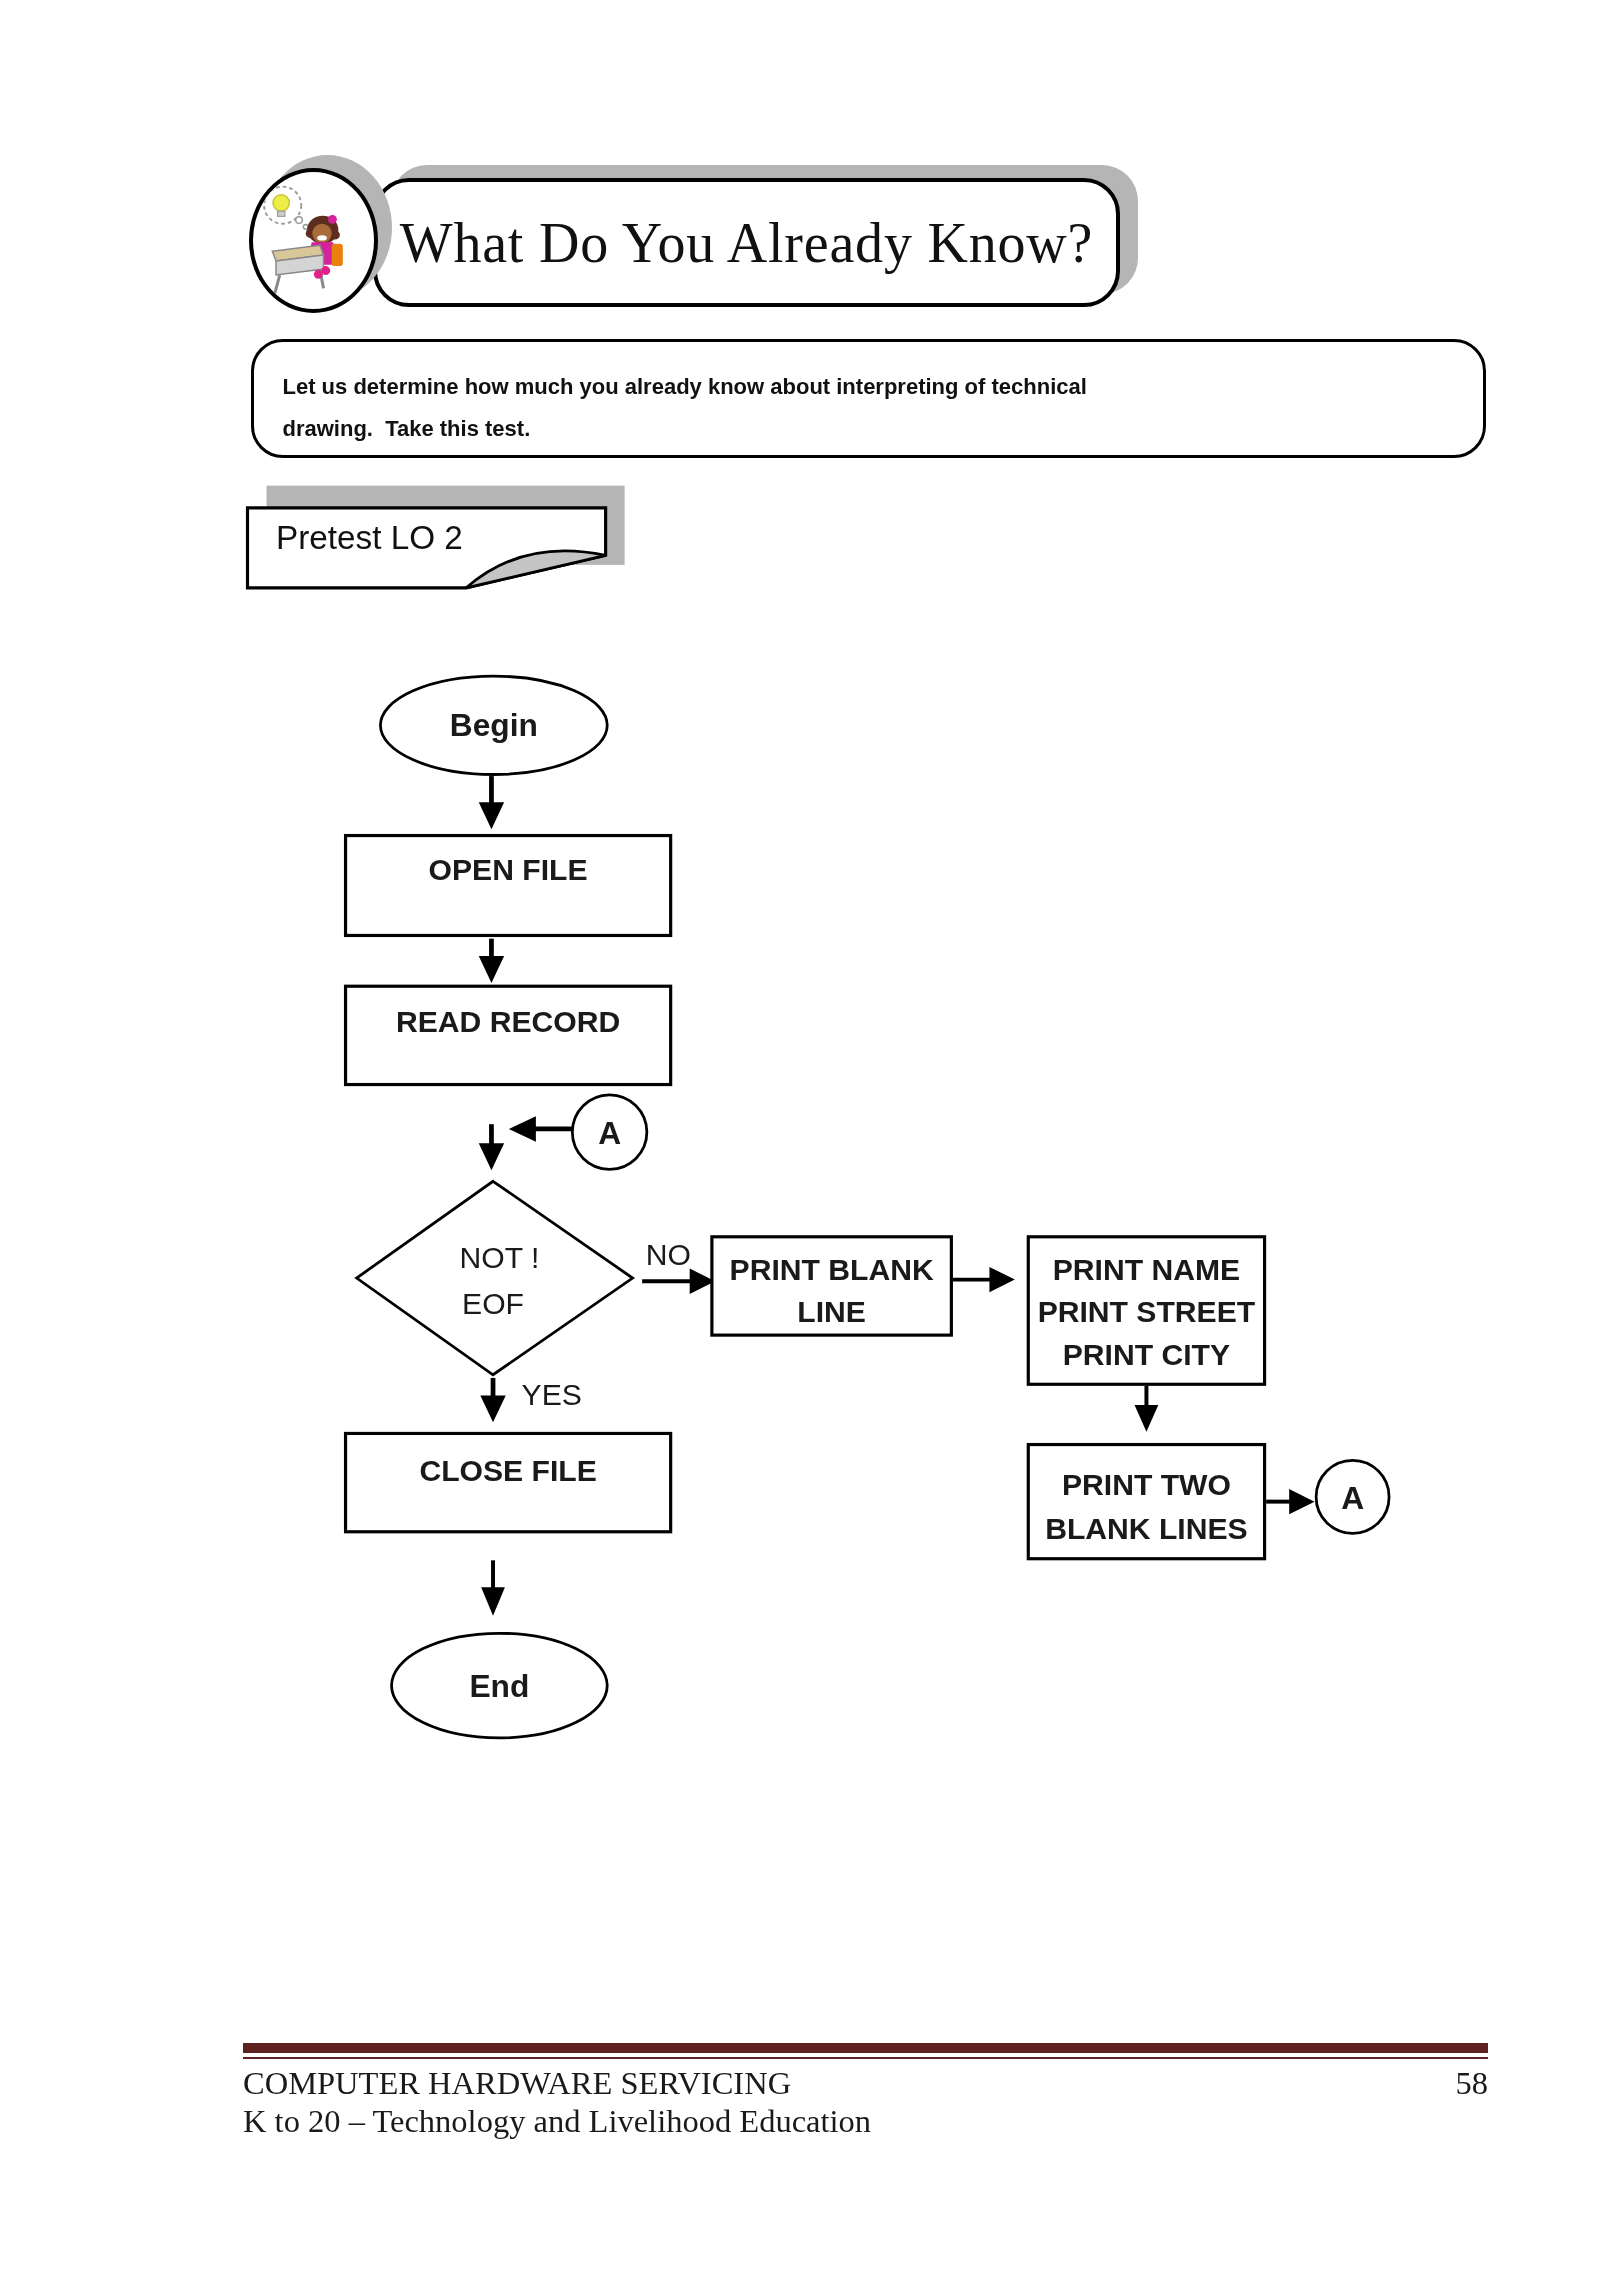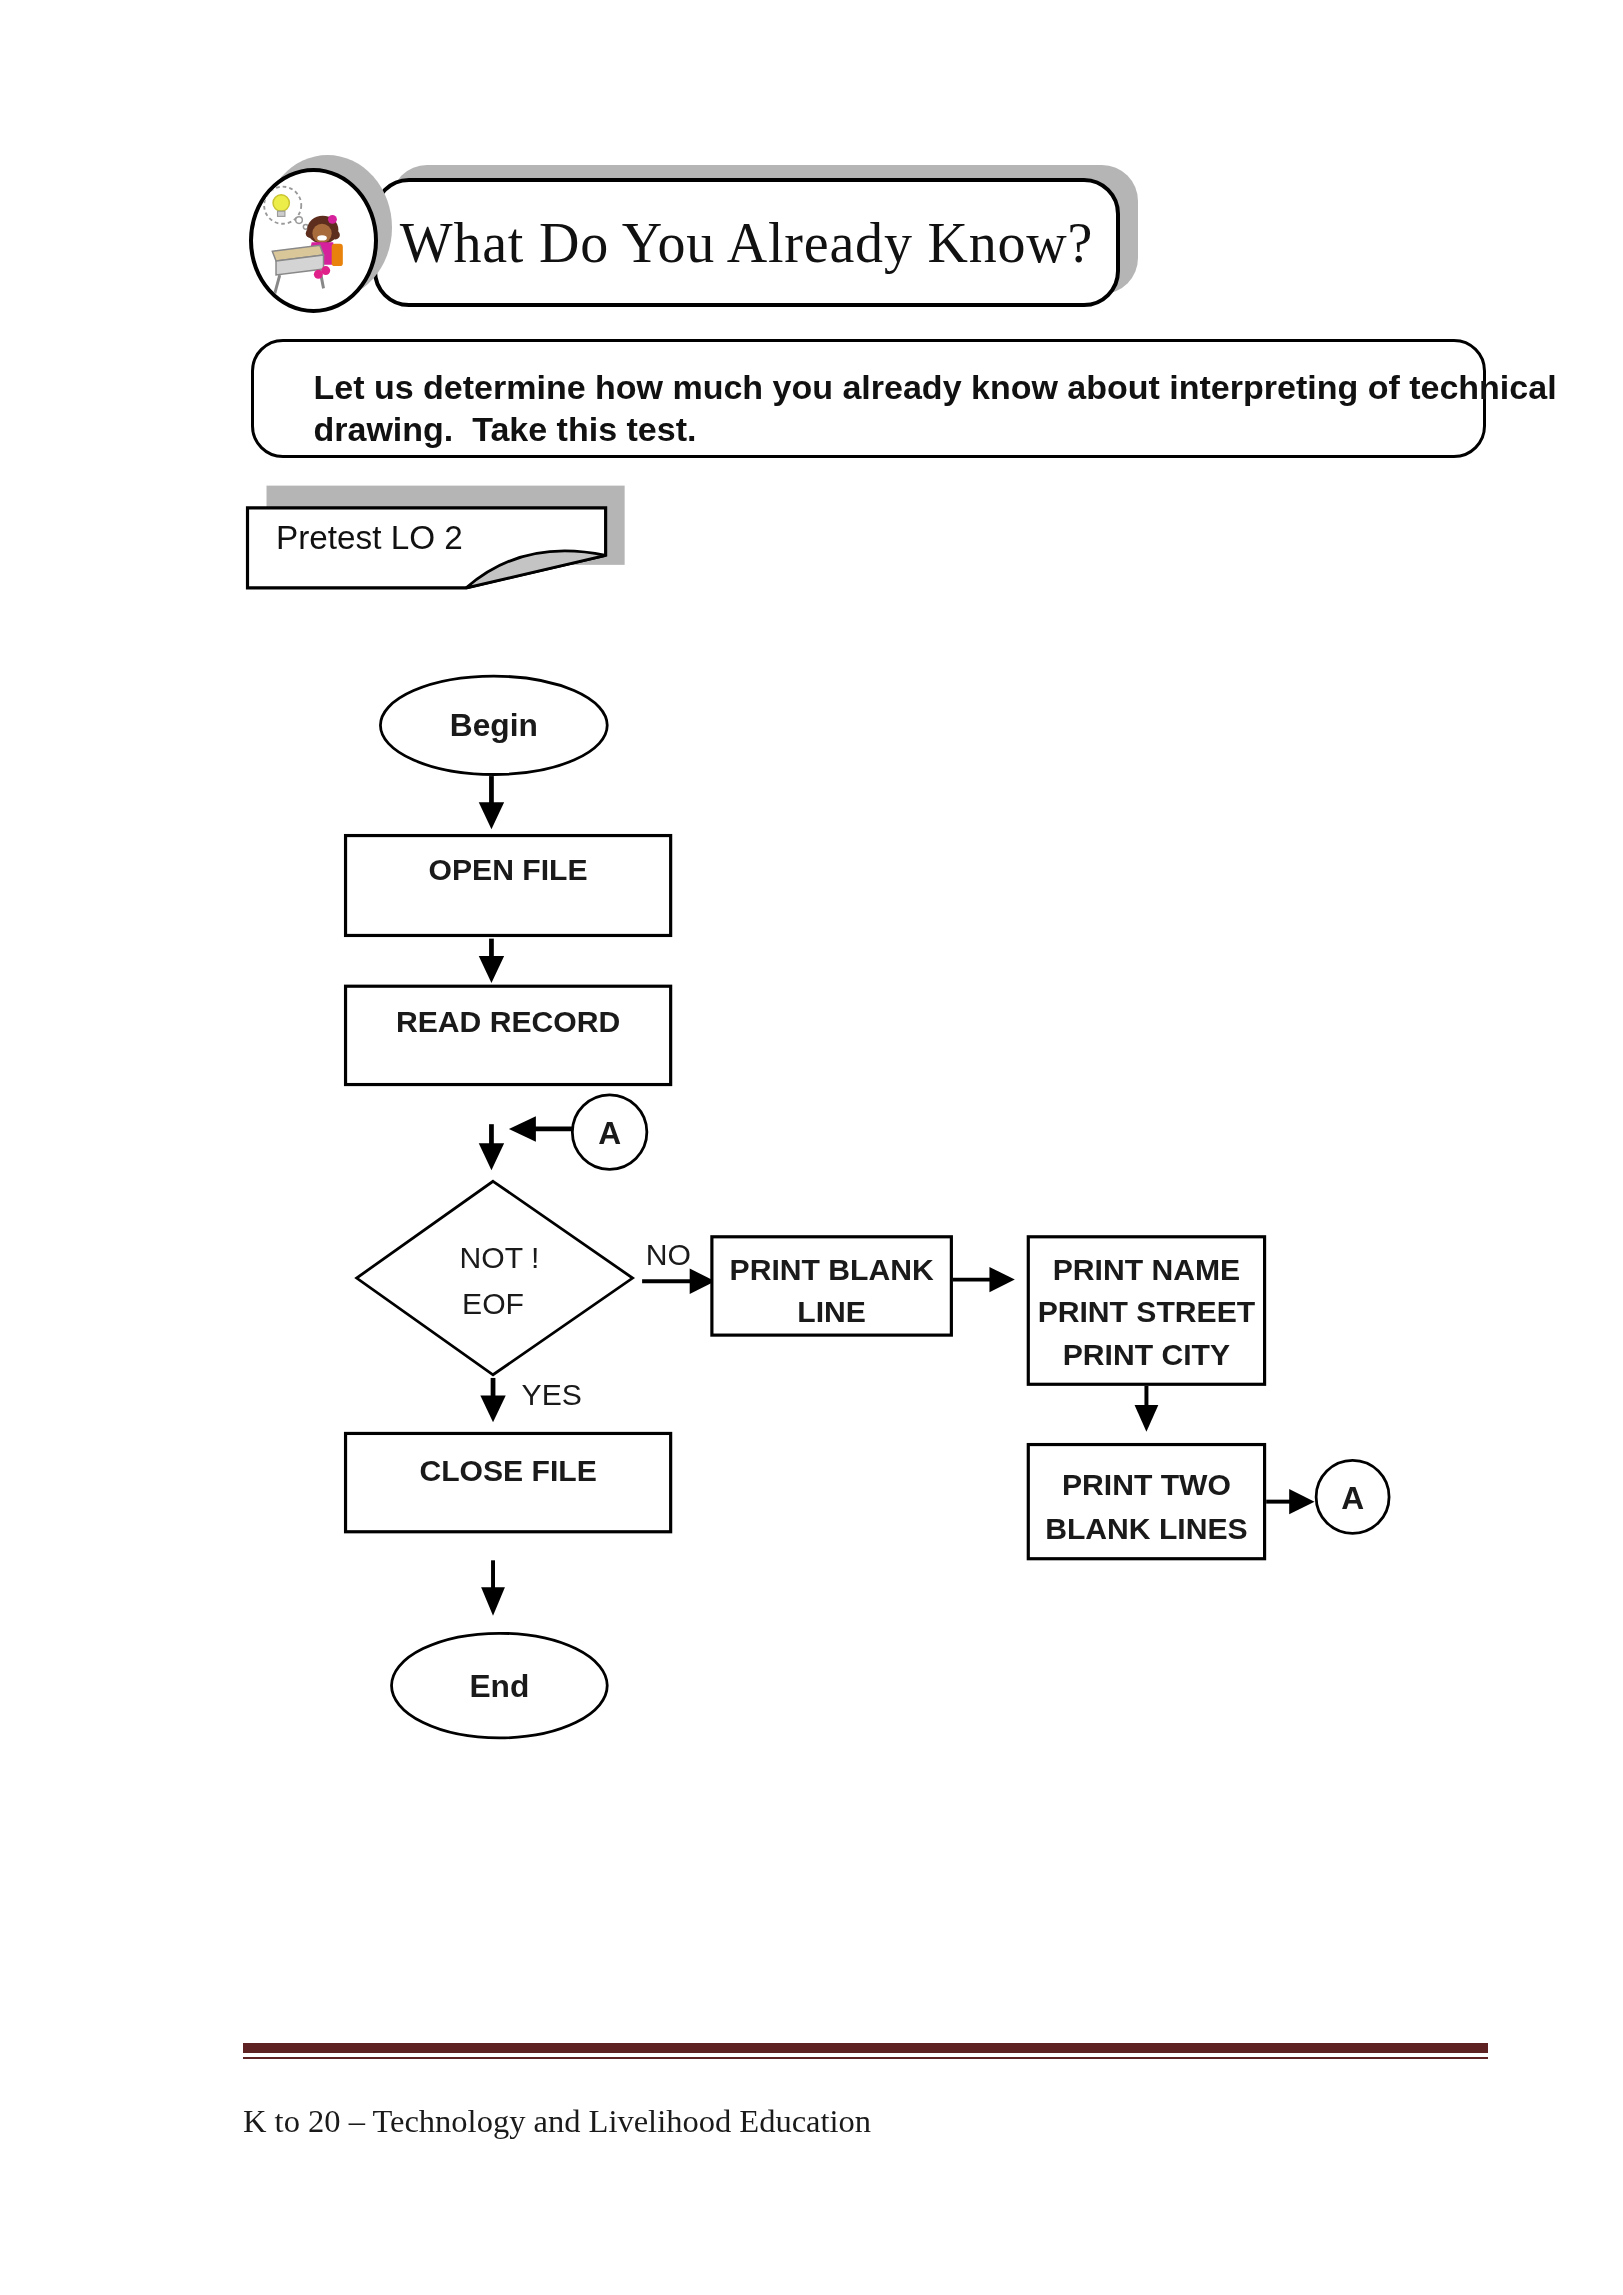--- a/index.html
+++ b/index.html
@@ -17,21 +17,21 @@
   .icon-shadow{position:absolute;left:263px;top:155px;width:129px;height:145px;
                background:#b5b5b5;border-radius:50%;}
   .icon-circle{position:absolute;left:249px;top:168px;width:129px;height:145px;
                background:#ffffff;border:4px solid #000;border-radius:50%;
                box-sizing:border-box;overflow:hidden;}
 
   
   .intro-box{position:absolute;left:251px;top:339px;width:1235px;height:119px;
              background:#fff;border:3.2px solid #000;border-radius:32px;box-sizing:border-box;
              padding:24px 24px 0 28.5px;}
-  .intro-line{font-size:34px;font-weight:bold;line-height:42px;white-space:pre;margin-left:31px;}
+  .intro-line{font-size:22px;font-weight:bold;line-height:42px;white-space:pre;}
 
   
   .pretest-svg{position:absolute;left:238px;top:468px;}
   .pretest-text{font-family:"Liberation Sans",sans-serif;font-size:42px;fill:#111;}
   .directions{position:absolute;left:248px;top:644px;font-size:32px;font-weight:bold;}
 
   
   .fc-svg{position:absolute;left:301px;top:650px;}
   .fc-shape{fill:#ffffff;stroke:#000;}
   .fc-line{stroke:#000;fill:none;}
@@ -167,16 +167,20 @@
 
     <line class="fc-line" x1="622" y1="1968" x2="622" y2="2004" stroke-width="5"></line>
     <polygon class="fc-head" points="607,2002 637,2002 622,2038"></polygon>
 
     <ellipse class="fc-shape" cx="630" cy="2126" rx="136" ry="66" stroke-width="3.5"></ellipse>
     <text class="fc-bold fc-big" x="630" y="2140">End</text>
   </svg>
 
   <div class="foot-bar"></div>
   <div class="foot-thin"></div>
+  <div class="foot-row">
+    <span>COMPUTER HARDWARE SERVICING</span>
+    <span>58</span>
+  </div>
   <div class="foot-row2">K to 20 – Technology and Livelihood Education</div>
 
 </div>
 
 
 </body></html>

